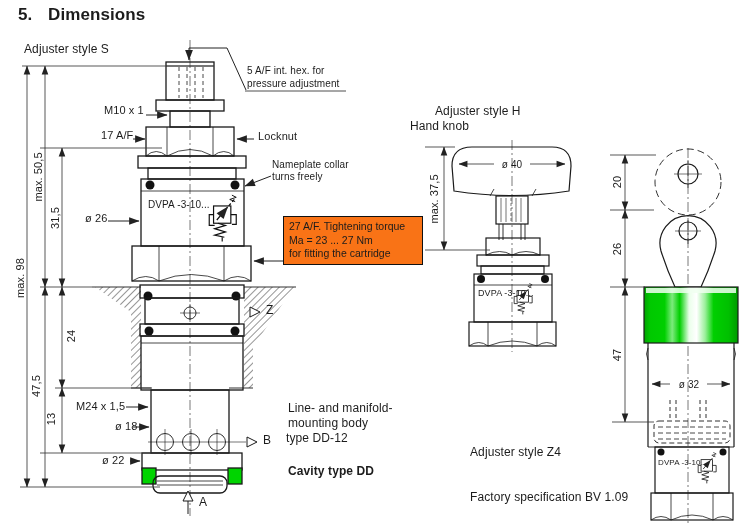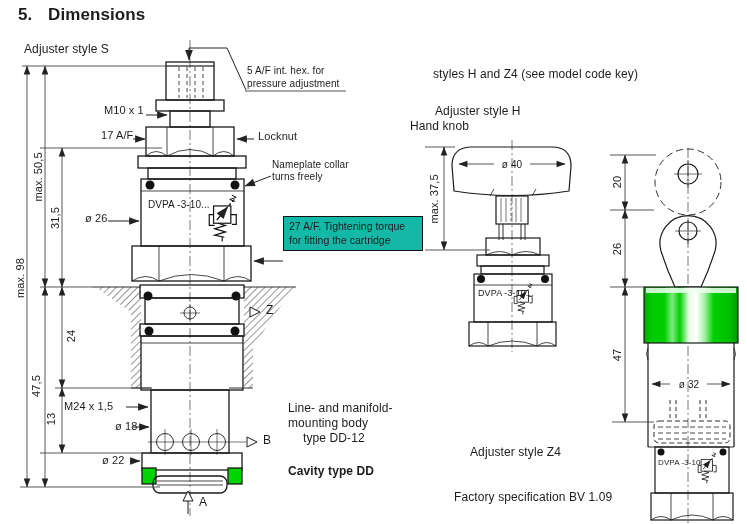--- a/index.html
+++ b/index.html
@@ -9,21 +9,21 @@
   .t{position:absolute;white-space:nowrap;font-size:11px;line-height:13px;letter-spacing:.1px;}
   .s17{font-size:17px;}
   .s12{font-size:12px;}
   .s10{font-size:10px;}
   .s9{font-size:9px;}
   .s8{font-size:8px;}
   .b{font-weight:bold;}
   .rot{transform:translate(-50%,-50%) rotate(-90deg);}
   .ctr{transform:translate(-50%,-50%);}
   .note-box{position:absolute;left:283px;top:216px;width:128px;border:1.3px solid #111;
-            padding:3px 5px;font-size:10.5px;line-height:13.5px;background:#14b8a6;}
+            padding:3px 5px;font-size:10.5px;line-height:13.5px;background:#f97316;}
   .note-box span{display:block;}
 </style>
 </head>
 <body>
 
 <div id="canvas">
 
 <svg width="747" height="524" viewBox="0 0 747 524">
   <defs>
     <marker id="ar" viewBox="0 0 10 8" markerWidth="11" markerHeight="9" refX="9.5" refY="4" orient="auto-start-reverse">
@@ -264,54 +264,54 @@
 
 <span class="t s10" style="left:247px;top:64px">5 A/F int. hex. for</span>
 <span class="t s10" style="left:247px;top:77px">pressure adjustment</span>
 <span class="t" style="left:104px;top:104px">M10 x 1</span>
 <span class="t" style="left:101px;top:129px">17 A/F</span>
 <span class="t" style="left:258px;top:130px">Locknut</span>
 <span class="t s10" style="left:272px;top:158px">Nameplate collar</span>
 <span class="t s10" style="left:272px;top:170px">turns freely</span>
 <span class="t s10" style="left:148px;top:198px">DVPA -3-10...</span>
 <span class="t" style="left:85px;top:212px">ø 26</span>
-<span class="t" style="left:64px;top:400px">M24 x 1,5</span>
+<span class="t" style="left:76px;top:400px">M24 x 1,5</span>
 <span class="t" style="left:115px;top:420px">ø 18</span>
 <span class="t" style="left:102px;top:454px">ø 22</span>
 
 <span class="t rot" style="left:20px;top:278px">max. 98</span>
 <span class="t rot" style="left:38px;top:177px">max. 50,5</span>
 <span class="t rot" style="left:55px;top:218px">31,5</span>
 <span class="t rot" style="left:71px;top:336px">24</span>
 <span class="t rot" style="left:36px;top:386px">47,5</span>
 <span class="t rot" style="left:51px;top:419px">13</span>
 
 <span class="t s12" style="left:266px;top:304px">Z</span>
 <span class="t s12" style="left:263px;top:434px">B</span>
 <span class="t s12" style="left:199px;top:496px">A</span>
 
 <div class="note-box">
   <span>27 A/F. Tightening torque</span>
+  <span>Ma = 23 ... 27 Nm</span>
   <span>for fitting the cartridge</span>
 </div>
 
 <span class="t s12" style="left:288px;top:402px">Line- and manifold-</span>
 <span class="t s12" style="left:288px;top:417px">mounting body</span>
-<span class="t s12" style="left:303px;top:432px">type DD-12</span>
+<span class="t s12" style="left:286px;top:432px">type DD-12</span>
 <span class="t s12 b" style="left:288px;top:465px">Cavity type DD</span>
 
-<span class="t s12" style="left:433px;top:68px">styles H and Z4 (see model code key)</span>
 
 <span class="t s12" style="left:435px;top:105px">Adjuster style H</span>
 <span class="t s12" style="left:410px;top:120px">Hand knob</span>
 <span class="t s10 ctr" style="left:512px;top:164px">ø 40</span>
 <span class="t rot" style="left:434px;top:199px">max. 37,5</span>
 <span class="t s9" style="left:478px;top:287px">DVPA -3-10...</span>
 
 <span class="t rot" style="left:617px;top:182px">20</span>
 <span class="t rot" style="left:617px;top:249px">26</span>
 <span class="t rot" style="left:617px;top:355px">47</span>
 <span class="t s10 ctr" style="left:689px;top:384px">ø 32</span>
 <span class="t s8" style="left:658px;top:456px">DVPA -3-10...</span>
 <span class="t s12" style="left:470px;top:446px">Adjuster style Z4</span>
-<span class="t s12" style="left:454px;top:491px">Factory specification BV 1.09</span>
+<span class="t s12" style="left:470px;top:491px">Factory specification BV 1.09</span>
 
 </div>
 
 </body></html>

